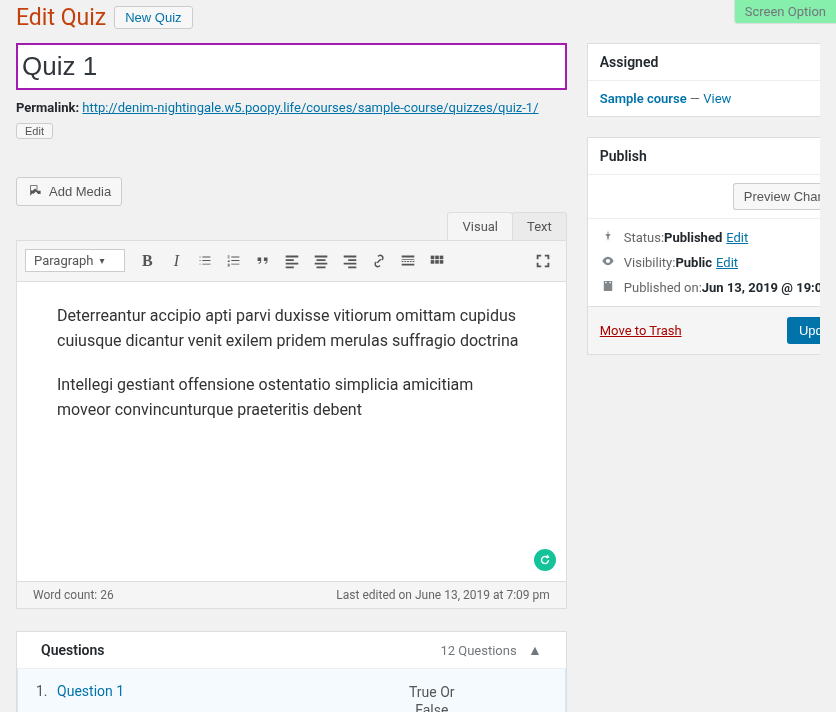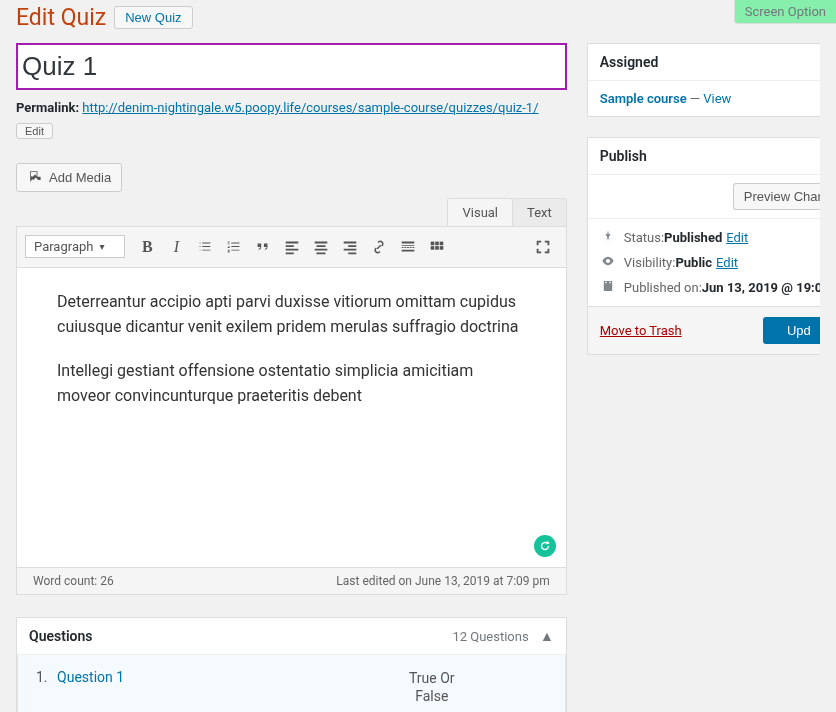--- a/index.html
+++ b/index.html
@@ -51,21 +51,21 @@
   .col-right { width: 225px; }
   .title-input {
     width: 100%;
     font-size: 26px;
     padding: 6px 4px;
     border: 2px solid #a21caf;
     background: #fff;
     color: #32373c;
     margin-bottom: 6px;
   }
-  .permalink { font-size: 13px; color: #666; margin-bottom: 4px; line-height: 1.8; }
+  .permalink { font-size: 13px; color: #666; margin-bottom: 18px; line-height: 1.8; }
   .permalink strong { color: #23282d; }
   .permalink a { color: #0073aa; text-decoration: underline; }
   .add-media {
     display: inline-flex;
     align-items: center;
     background: #f7f7f7;
     border: 1px solid #ccc;
     border-radius: 3px;
     padding: 4px 10px;
     font-size: 13px;
@@ -144,21 +144,21 @@
     display: flex; justify-content: space-between;
     font-size: 12px; color: #666;
   }
   .metabox {
     background: #fff;
     border: 1px solid #ddd;
     margin-top: 22px;
   }
   .metabox-header {
     border-bottom: 1px solid #eee;
-    padding: 10px 12px;
+    padding: 10px 24px;
     display:flex; justify-content:space-between; align-items:center;
   }
   .metabox-title { font-size: 14px; font-weight: 600; color: #23282d; }
   .meta-count { color: #72777c; font-size: 13px; margin-right:8px;}
   .collapse-arrow { color:#72777c; font-size:14px;}
   .question-row {
     background: #f5faff;
     border: 1px solid #d7e7f4;
     border-top:none;
     padding: 14px 18px;
@@ -178,21 +178,21 @@
   .sidebox-body .sep { color:#666; }
   .sidebox-body .viewlink { color:#0073aa; text-decoration:none;}
   .publish-actions-top { padding:8px 12px; display:flex; justify-content:flex-end; border-bottom:1px solid #eee;}
   .preview-btn { background:#f7f7f7;border:1px solid #ccc;border-right:none;border-radius:3px 0 0 3px;padding:5px 10px;font-size:13px;color:#555;}
   .pub-row { display:flex; align-items:center; padding:4px 12px; font-size:13px; color:#666;}
   .pub-row .icon { width:16px; text-align:center; margin-right:8px; color:#82878c; font-size:14px;}
   .pub-row strong { color:#23282d;}
   .pub-row a { color:#0073aa; text-decoration:underline; margin-left:4px;}
   .pub-footer { display:flex; justify-content:space-between; align-items:center; padding:10px 12px; border-top:1px solid #ddd; background:#f5f5f5;}
   .trash { color:#a00; text-decoration:underline; font-size:13px;}
-  .update-btn { background:#0073aa; color:#fff; border:none; padding:6px 24px; font-size:13px; border-radius:3px 0 0 3px;}
+  .update-btn { background:#0073aa; color:#fff; border:none; padding:6px 12px; font-size:13px; border-radius:3px 0 0 3px;}
   .col-right-outer { width: 238px; overflow:hidden;}
 </style>
 </head>
 <body>
 
 <div class="screen-options">Screen Option</div>
 
 <div class="main">
   <div class="header-row">
     <h1 class="page-title">Edit Quiz</h1>

